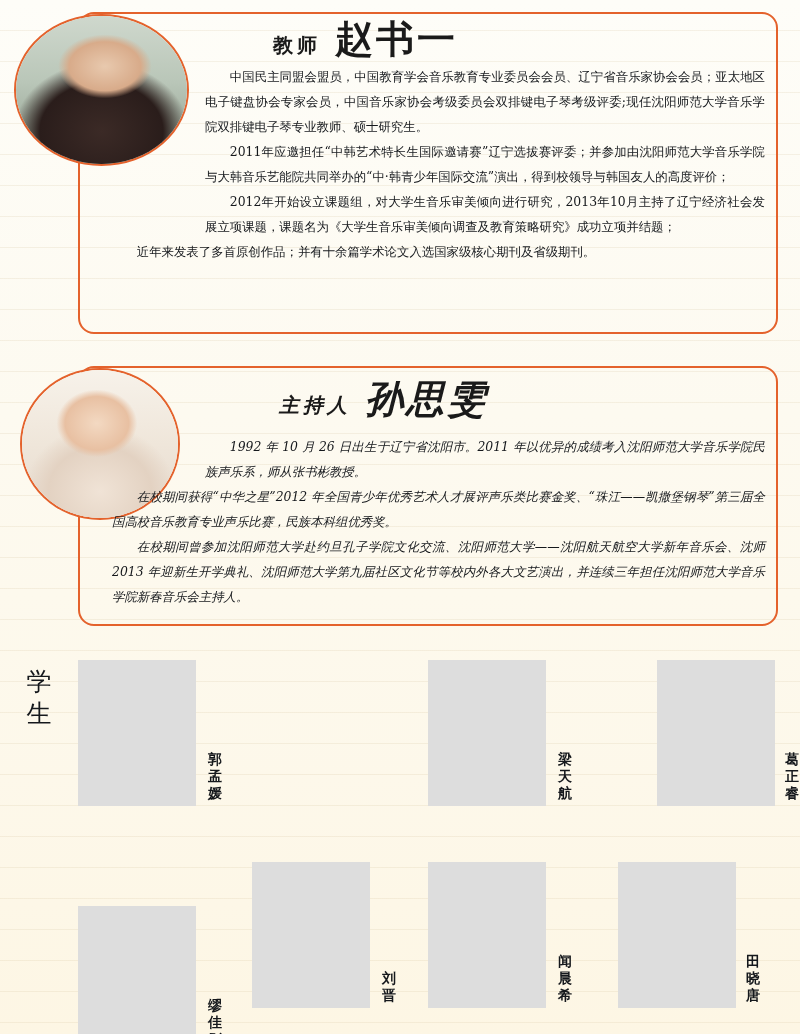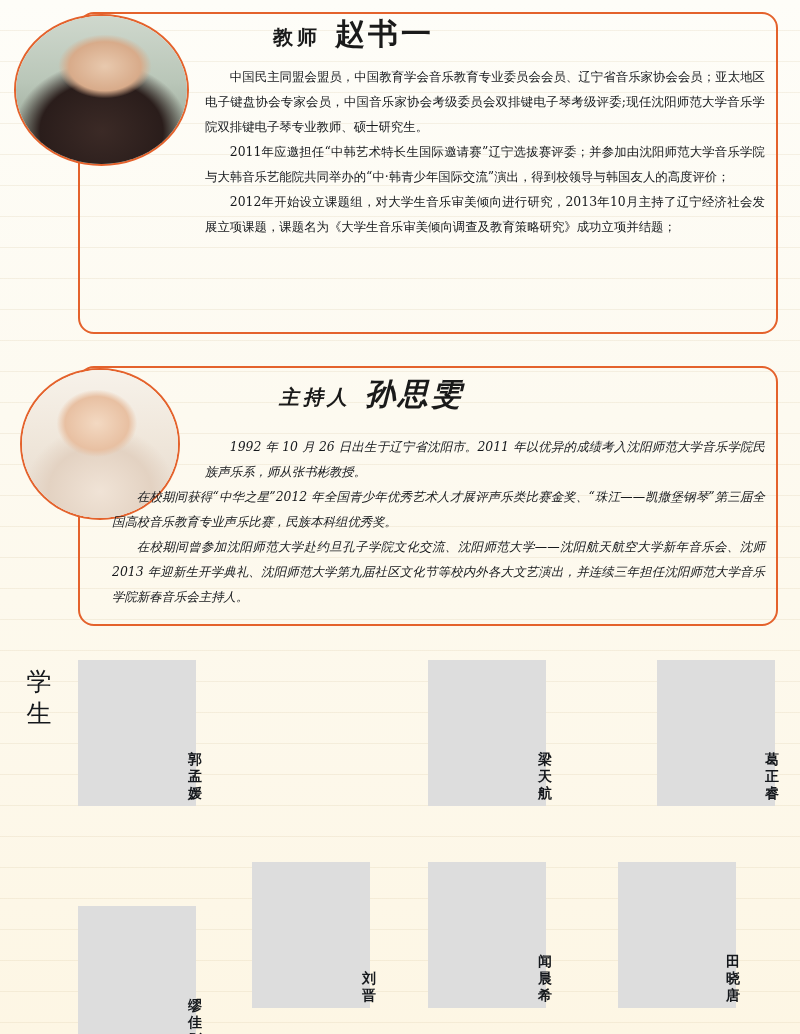--- a/index.html
+++ b/index.html
@@ -52,21 +52,21 @@
     font-family: "DejaVu Serif", "Liberation Serif", serif;
     color: #1a1a1a;
   }
   .bio-title .role {
     font-size: 20px;
     letter-spacing: 4px;
     font-weight: bold;
     margin-left: 11px;
   }
   .bio-title .name {
-    font-size: 30px;
+    font-size: 38px;
     font-weight: bold;
     letter-spacing: 3px;
     margin-left: 14px;
   }
   .bio-text {
     position: absolute;
     font-family: "DejaVu Serif", "Liberation Serif", serif;
     font-size: 12.4px;
     line-height: 25px;
     color: #15181c;
@@ -114,20 +114,21 @@
     font-size: 25px;
     font-weight: normal;
     line-height: 32px;
     color: #15181c;
     text-align: center;
   }
   .student {
     position: absolute;
     width: 102px;
     height: 146px;
+    padding-left: 20px;
   }
   .student .thumb {
     position: absolute;
     left: 0;
     top: 0;
     width: 118px;
     height: 146px;
     overflow: hidden;
     background: #ddd;
   }
@@ -171,20 +172,21 @@
     </div>
 
     <div class="bio-title" style="left:262px; top:14px;">
       <span class="role">教师</span><span class="name">赵书一</span>
     </div>
 
     <div class="bio-text" style="left:205px; top:64px; width:560px;">
       <p>中国民主同盟会盟员，中国教育学会音乐教育专业委员会会员、辽宁省音乐家协会会员；亚太地区电子键盘协会专家会员，中国音乐家协会考级委员会双排键电子琴考级评委;现任沈阳师范大学音乐学院双排键电子琴专业教师、硕士研究生。</p>
       <p>2011年应邀担任“中韩艺术特长生国际邀请赛”辽宁选拔赛评委；并参加由沈阳师范大学音乐学院与大韩音乐艺能院共同举办的“中·韩青少年国际交流”演出，得到校领导与韩国友人的高度评价；</p>
       <p>2012年开始设立课题组，对大学生音乐审美倾向进行研究，2013年10月主持了辽宁经济社会发展立项课题，课题名为《大学生音乐审美倾向调查及教育策略研究》成功立项并结题；</p>
+      <p style="margin-left:-93px;">近年来发表了多首原创作品；并有十余篇学术论文入选国家级核心期刊及省级期刊。</p>
     </div>
   </div>
 
   <div class="bio-block" style="left:0; top:352px; width:741px; height:280px;font-style:italic;">
 
     <div class="bio-frame" style="left:78px; top:14px; width:700px; height:260px;"></div>
 
     <div class="portrait" style="left:20px; top:16px; width:160px; height:152px;">
       <span class="ph ph-host"></span>
     </div>

